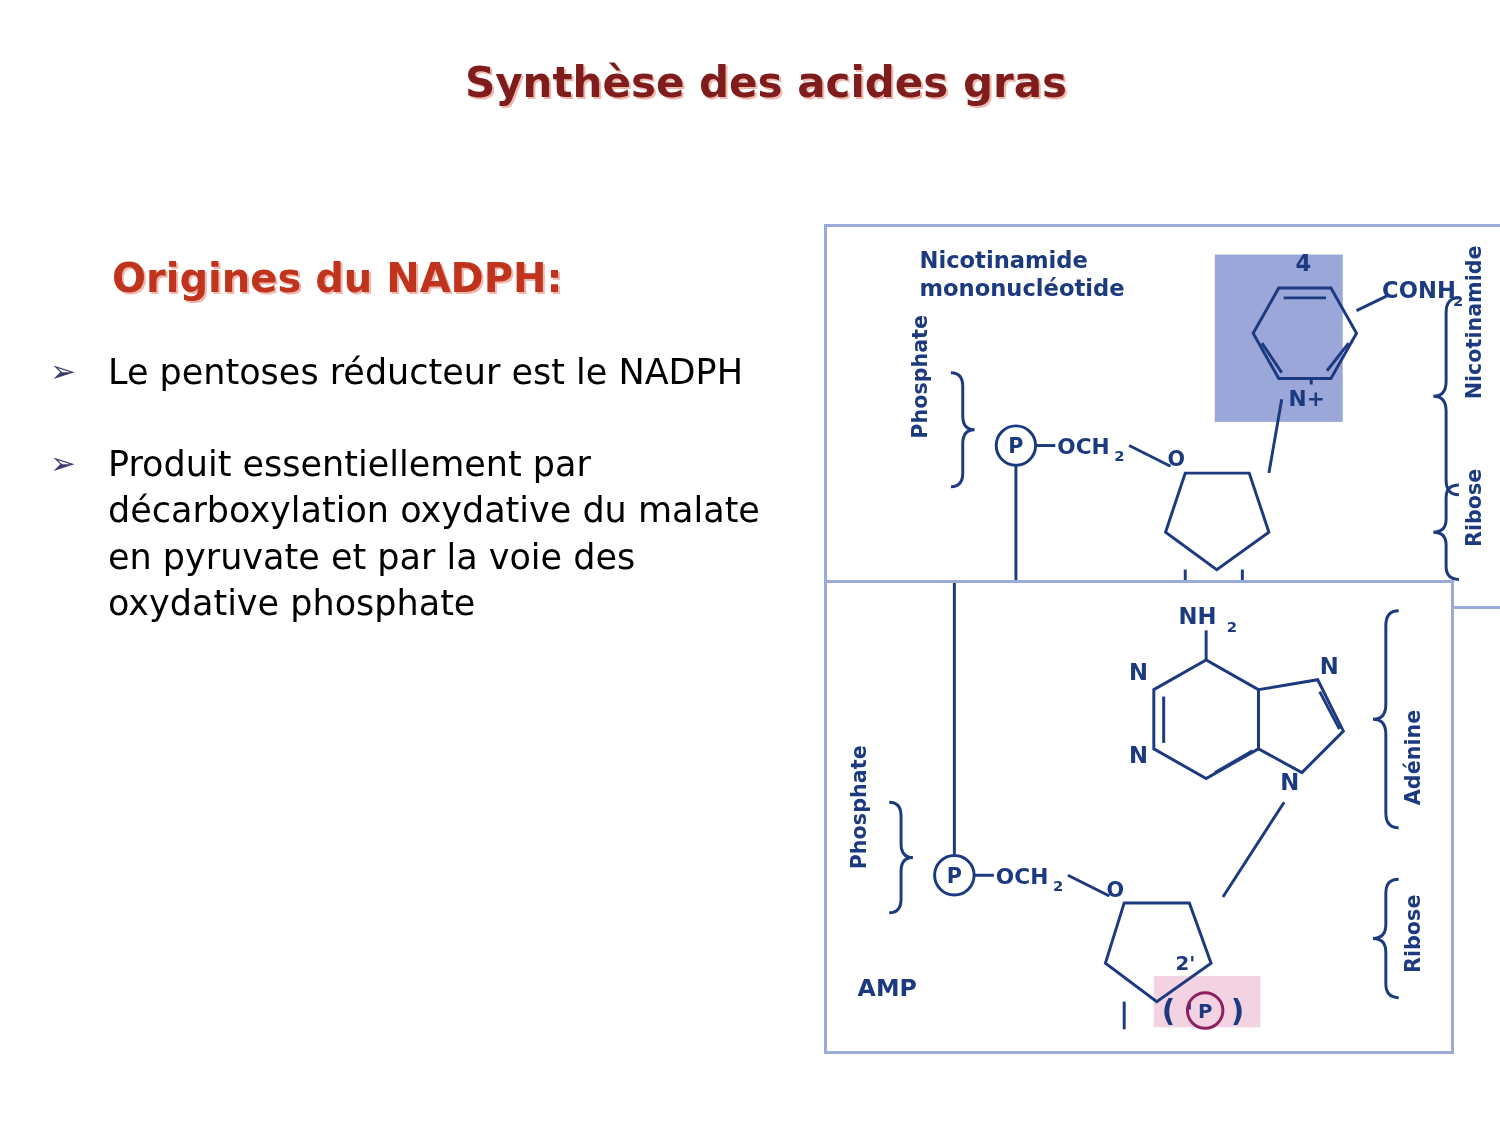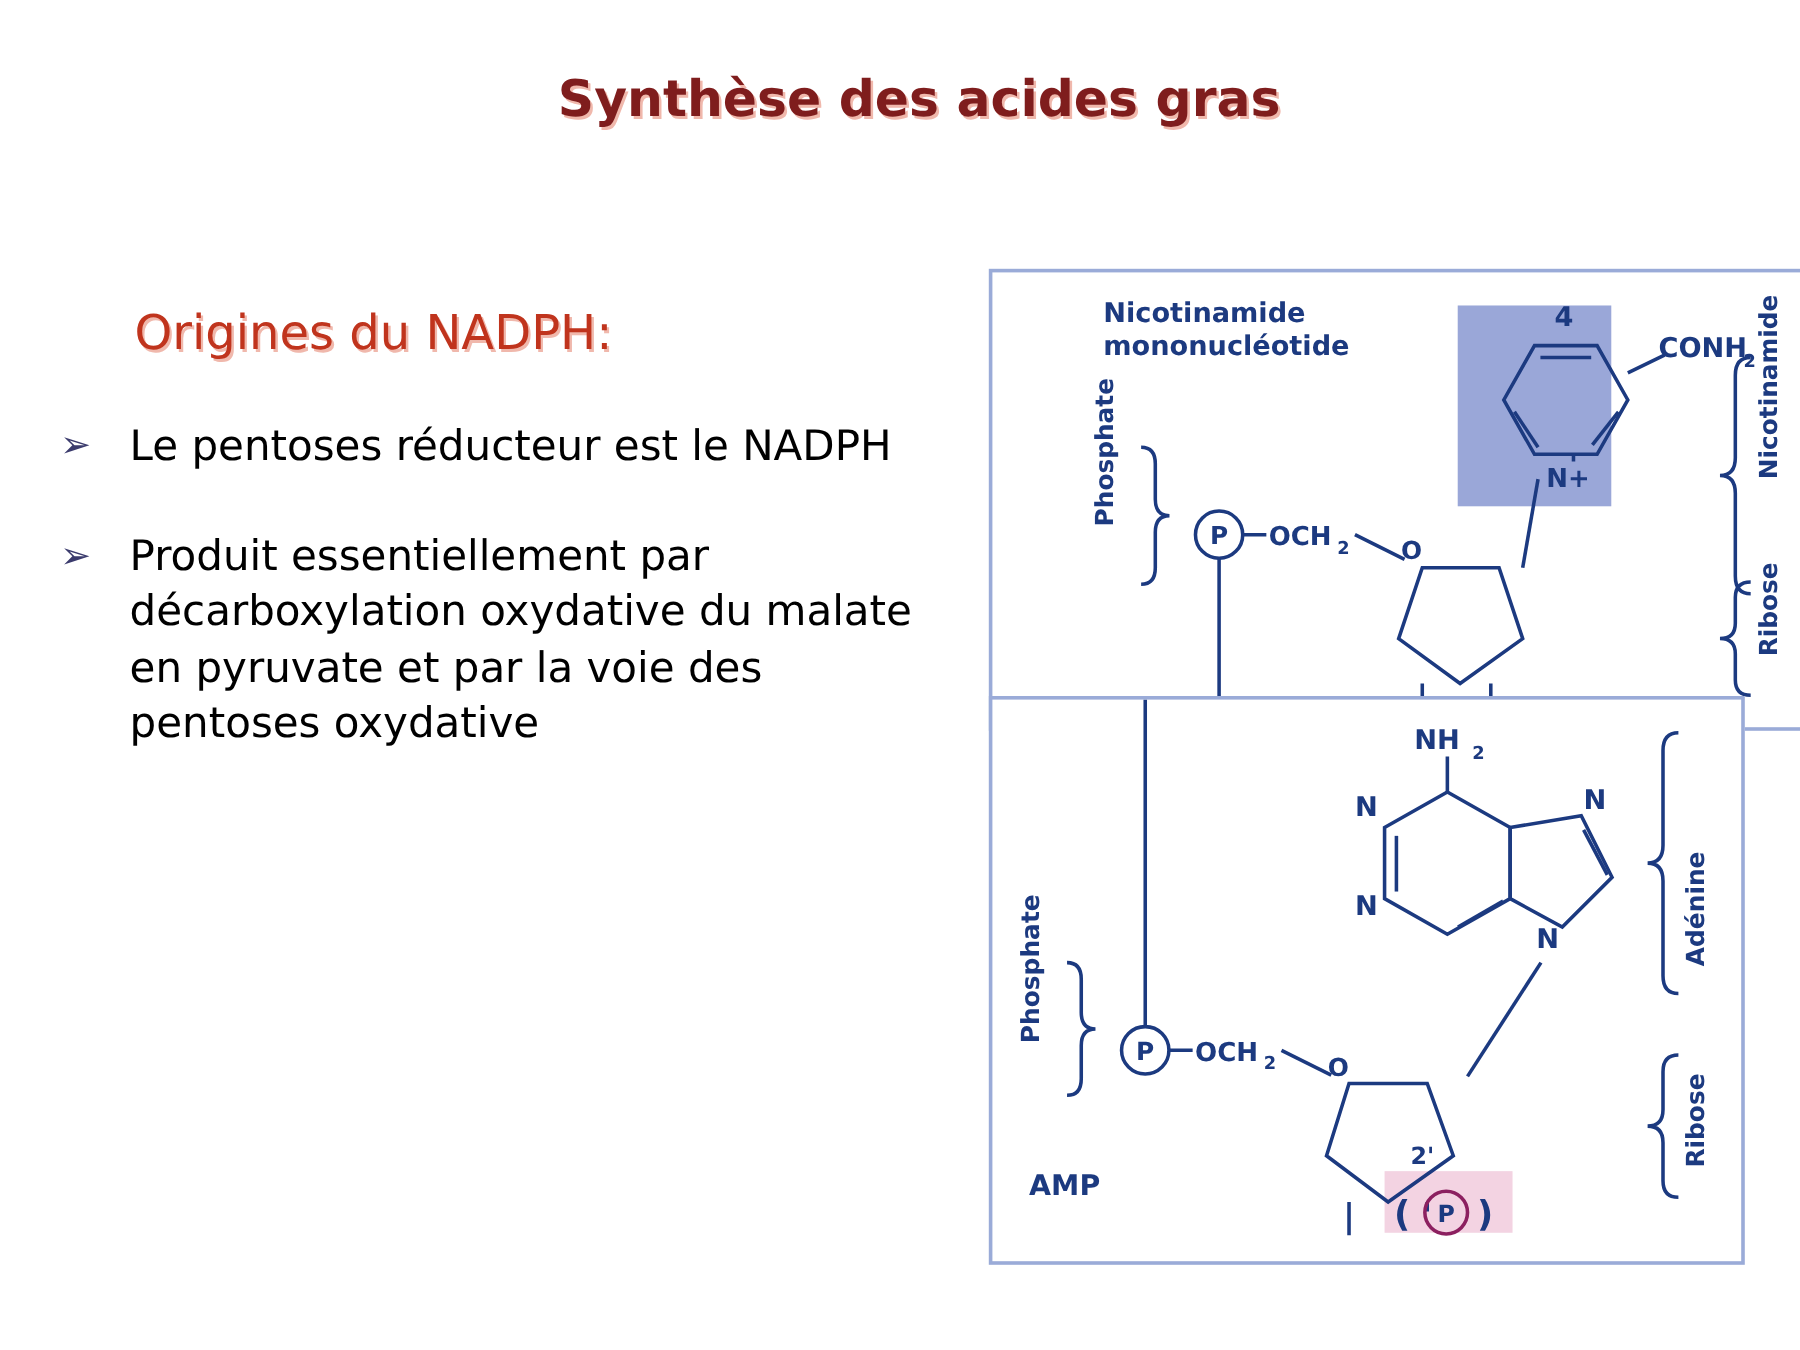--- a/index.html
+++ b/index.html
@@ -34,21 +34,21 @@
     margin-left: 16px;
   }
   .left-col {
     position: absolute;
     left: 40px;
     top: 255px;
     width: 780px;
   }
   .section-heading {
     font-size: 40px;
-    font-weight: normal;
+    font-weight: bold;
     color: #c0341d;
     text-shadow: 2px 2px 0 #f0b8ac;
     margin: 0 0 48px 72px;
     font-family: "DejaVu Sans", sans-serif;
   }
   .bullet {
     display: flex;
     align-items: flex-start;
     margin: 0 0 46px 0;
     font-size: 35px;
@@ -118,21 +118,21 @@
   <div class="left-col">
     <div class="section-heading">Origines du NADPH:</div>
 
     <div class="bullet b1">
       <span class="bullet-marker">➢</span>
       <span class="bullet-text">Le pentoses réducteur est le NADPH</span>
     </div>
 
     <div class="bullet b2">
       <span class="bullet-marker">➢</span>
-      <span class="bullet-text">Produit essentiellement par décarboxylation oxydative du malate en pyruvate et par la voie des pentoses oxydative</span>
+      <span class="bullet-text">Produit essentiellement par décarboxylation oxydative du malate en pyruvate et par la voie des oxydative phosphate</span>
     </div>
   </div>
 
   <div class="figure">
 
     <div class="fig-panel top">
       <svg viewBox="0 0 630 385" xmlns="http://www.w3.org/2000/svg">
 
         <rect x="330" y="28" width="130" height="170" fill="#9aa7d8"></rect>
 

